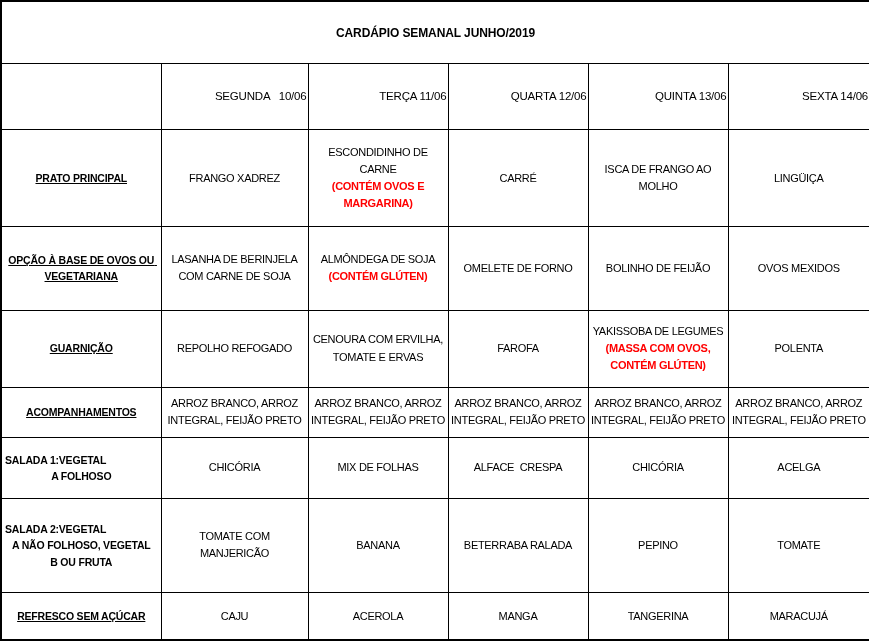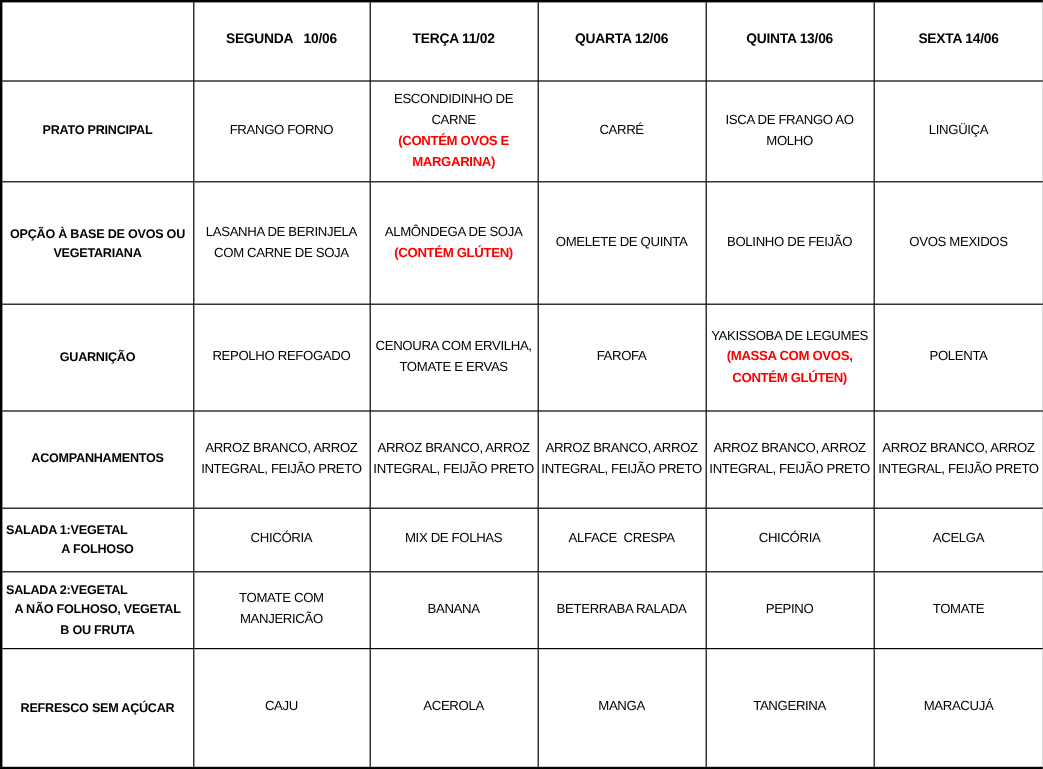--- a/index.html
+++ b/index.html
@@ -23,38 +23,39 @@
     vertical-align: middle;
     padding: 2px 1px;
     overflow: hidden;
   }
   td.title-cell {
     font-weight: bold;
     font-size: 12px;
     letter-spacing: -0.1px;
   }
   td.header-cell, td.corner-cell {
-    font-weight: bold;
+    font-weight: normal;
     font-size: 11.5px;
     letter-spacing: -0.2px;
+    text-align: right;
   }
   td.label-cell {
     font-weight: bold;
     font-size: 10.5px;
     letter-spacing: -0.2px;
     padding: 2px 3px;
   }
   .cell-text {
     display: block;
     white-space: pre-wrap;
     font-size: 11px;
     letter-spacing: -0.3px;
     line-height: 1.55;
   }
-  td.label-cell .cell-text { font-size: 10.5px; letter-spacing: -0.2px; }
+  td.label-cell .cell-text { font-size: 10.5px; letter-spacing: -0.2px; text-decoration: underline; }
   td.header-cell .cell-text { font-size: 11.5px; letter-spacing: -0.2px; }
   .warning {
     color: var(--warning-color);
     font-weight: bold;
   }
   .label-line-between {
     display: flex;
     justify-content: flex-start;
     line-height: 1.55;
   }
@@ -81,45 +82,48 @@
 <table class="menu">
   <colgroup>
     <col style="width:160px">
     <col style="width:147px">
     <col style="width:140px">
     <col style="width:140px">
     <col style="width:140px">
     <col style="width:142px">
   </colgroup>
   <tbody id="table-body">
+    <tr>
+      <td class="title-cell" colspan="6">CARDÁPIO SEMANAL JUNHO/2019</td>
+    </tr>
     <tr id="header-row">
         <td class="corner-cell"></td>
         <td class="header-cell">
           <span class="cell-text">SEGUNDA   10/06</span>
         </td>
         <td class="header-cell">
-          <span class="cell-text">TERÇA 11/02</span>
+          <span class="cell-text">TERÇA 11/06</span>
         </td>
         <td class="header-cell">
           <span class="cell-text">QUARTA 12/06</span>
         </td>
         <td class="header-cell">
           <span class="cell-text">QUINTA 13/06</span>
         </td>
         <td class="header-cell">
           <span class="cell-text">SEXTA 14/06</span>
         </td>
       </tr>
 
   <tr>
         <td class="label-cell">
           <span class="cell-text">PRATO PRINCIPAL</span>
         </td>
         <td class="data-cell">
-          <span class="cell-text">FRANGO FORNO</span>
+          <span class="cell-text">FRANGO XADREZ</span>
         </td>
         <td class="data-cell">
           <span class="cell-text">ESCONDIDINHO DE
 CARNE</span>
           <span class="cell-text warning">(CONTÉM OVOS E
 MARGARINA)</span>
         </td>
         <td class="data-cell">
           <span class="cell-text">CARRÉ</span>
         </td>
@@ -137,21 +141,21 @@
         </td>
         <td class="data-cell">
           <span class="cell-text">LASANHA DE BERINJELA
 COM CARNE DE SOJA</span>
         </td>
         <td class="data-cell">
           <span class="cell-text">ALMÔNDEGA DE SOJA</span>
           <span class="cell-text warning">(CONTÉM GLÚTEN)</span>
         </td>
         <td class="data-cell">
-          <span class="cell-text">OMELETE DE QUINTA</span>
+          <span class="cell-text">OMELETE DE FORNO</span>
         </td>
         <td class="data-cell">
           <span class="cell-text">BOLINHO DE FEIJÃO</span>
         </td>
         <td class="data-cell">
           <span class="cell-text">OVOS MEXIDOS</span>
         </td>
       </tr>
       <tr>
         <td class="label-cell">

